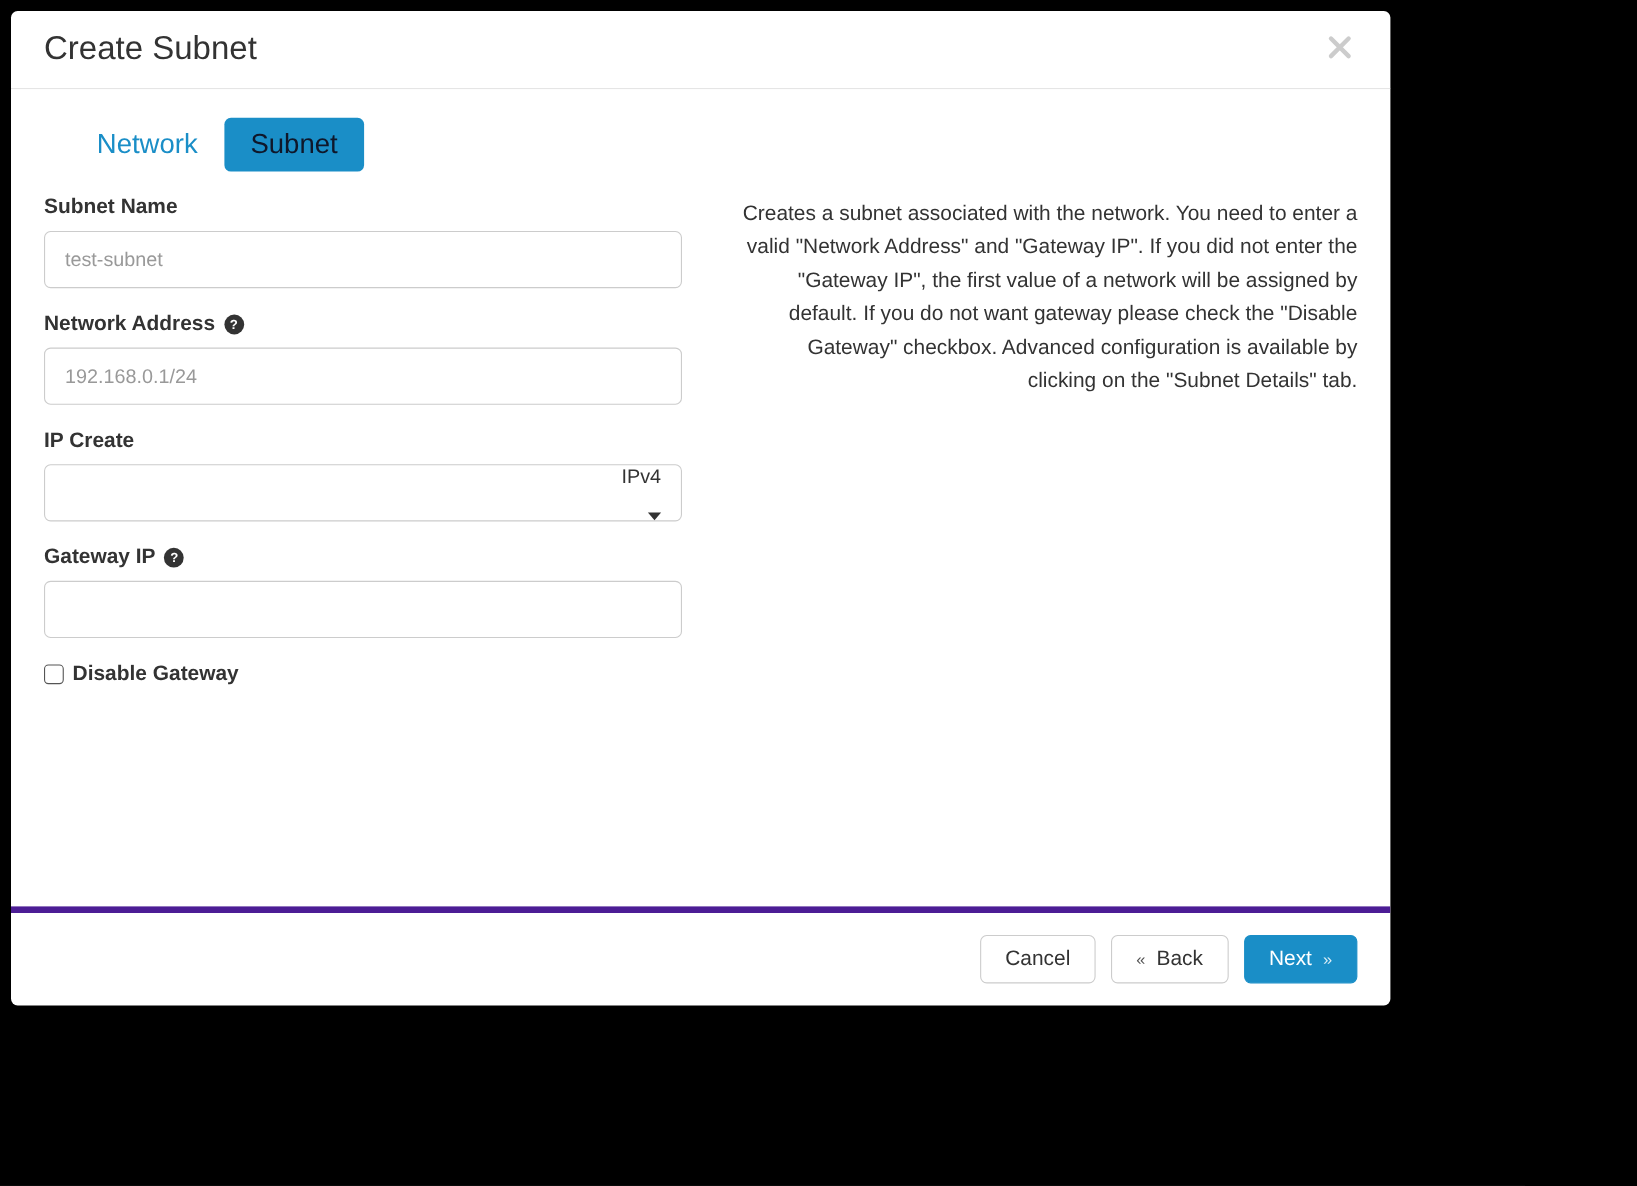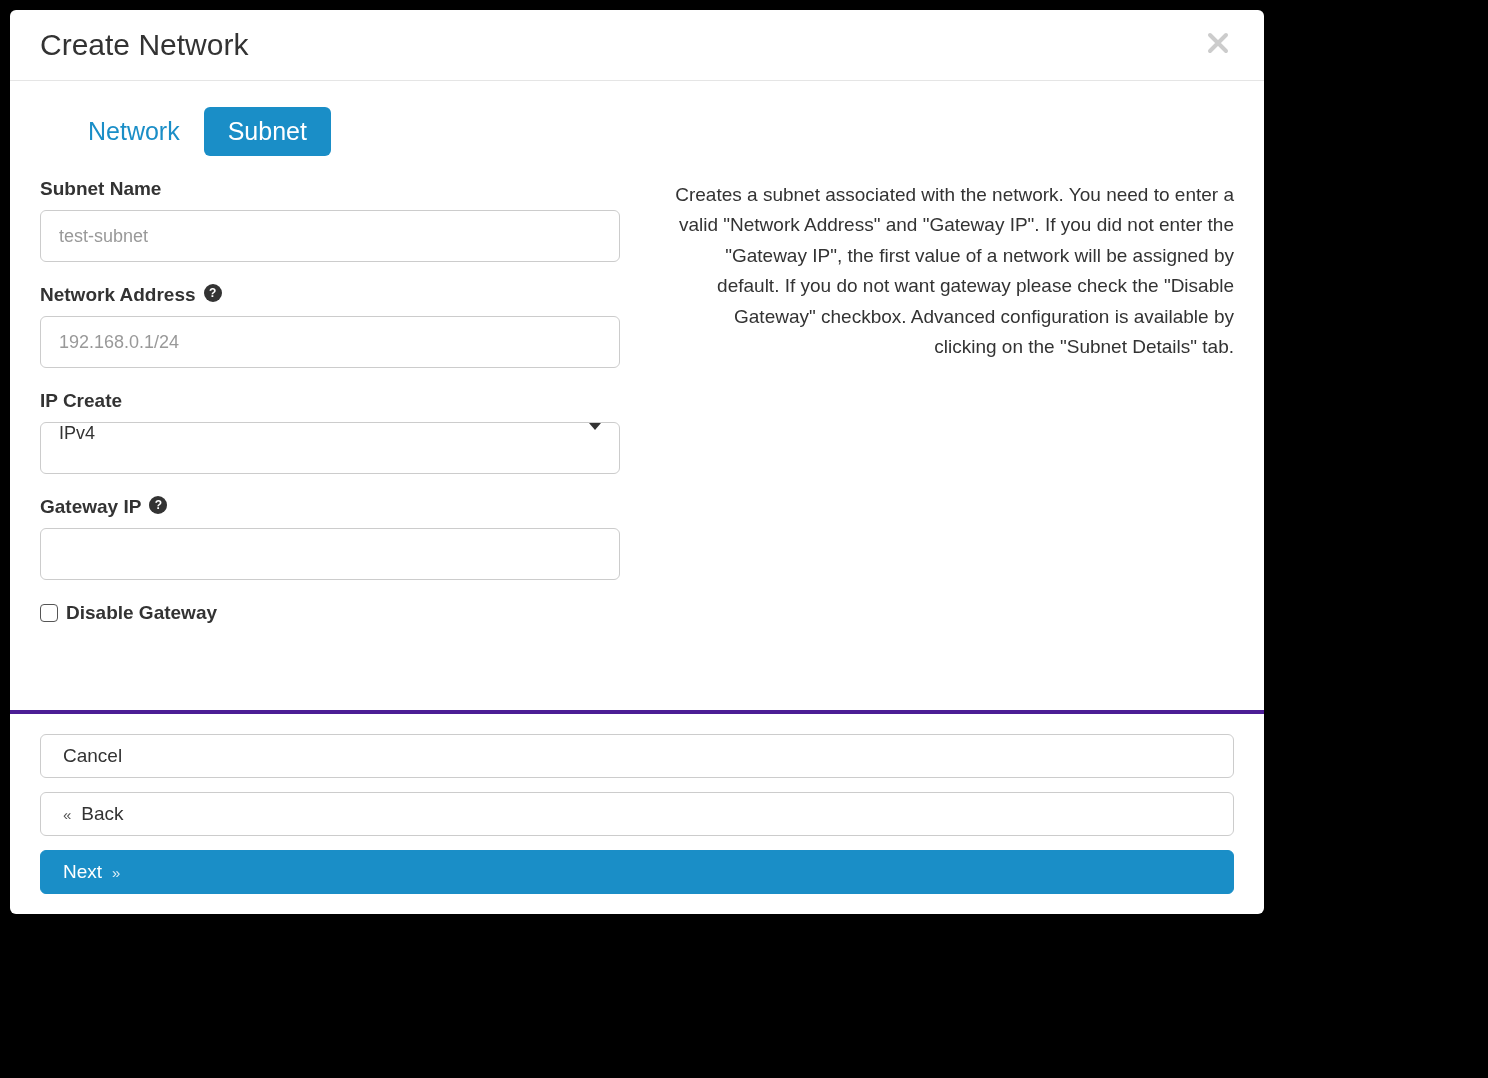--- a/index.html
+++ b/index.html
@@ -64,21 +64,21 @@
     font-size: 25px;
     padding: 10px 24px;
     border-radius: 6px;
     color: #1a8ec7;
     cursor: pointer;
     background: transparent;
     border: none;
   }
   .tab.active {
     background: #1a8ec7;
-    color: #ffffff;
+    color: #0f172a;
     text-align: right;
   }
 
   .body-columns {
     display: flex;
     gap: 50px;
   }
   .form-col {
     flex: 0 0 580px;
   }
@@ -87,20 +87,21 @@
     font-size: 19px;
     line-height: 1.6;
     color: #333;
     padding-top: 2px;
     text-align: right;
   }
 
   .form-group { margin-bottom: 22px; }
   .form-label {
     display: flex;
+    align-items: center;
     gap: 8px;
     font-size: 19px;
     font-weight: 600;
     color: #333;
     margin-bottom: 10px;
   }
   .help-icon {
     display: inline-flex;
     align-items: center;
     justify-content: center;
@@ -120,23 +121,24 @@
     padding: 0 18px;
     font-size: 18px;
     color: #333;
     background: #fff;
   }
   .form-control::placeholder { color: #999; }
   .form-control.has-value { color: #999; }
   .form-select {
     position: relative;
     display: flex;
-    align-items: flex-start;
+    align-items: flex-end;
     justify-content: space-between;
     cursor: pointer;
+    flex-direction: column;
   }
   .form-select .caret {
     width: 0; height: 0;
     border-left: 6px solid transparent;
     border-right: 6px solid transparent;
     border-top: 7px solid #333;
   }
 
   .checkbox-row {
     display: flex;
@@ -149,26 +151,25 @@
     border-radius: 4px;
     cursor: pointer;
   }
   .checkbox-label {
     font-size: 19px;
     font-weight: 600;
     color: #333;
   }
 
   .modal-footer {
-    border-top: 4px solid #4c1d95;
+    border-top: 6px solid #4c1d95;
     padding: 20px 30px;
     display: flex;
     justify-content: flex-end;
     gap: 14px;
-    flex-direction: column;
   }
   .btn {
     display: inline-flex;
     align-items: center;
     gap: 10px;
     font-size: 19px;
     padding: 10px 22px;
     border-radius: 6px;
     cursor: pointer;
     border: 1px solid #ccc;
@@ -182,21 +183,21 @@
   }
   .btn .chev { font-size: 15px; opacity: .85; }
 </style>
 </head>
 <body>
 
 <div class="viewport">
   <div class="modal">
 
     <div class="modal-header">
-      <h1 class="modal-title">Create Network</h1>
+      <h1 class="modal-title">Create Subnet</h1>
       <span class="close-btn">
         <svg width="24" height="24" viewBox="0 0 24 24">
             <path d="M4 4 L20 20 M20 4 L4 20" stroke="currentColor" stroke-width="4" stroke-linecap="round"></path>
           </svg>
       </span>
     </div>
 
     <div class="modal-body">
 
       <div class="tabs">

